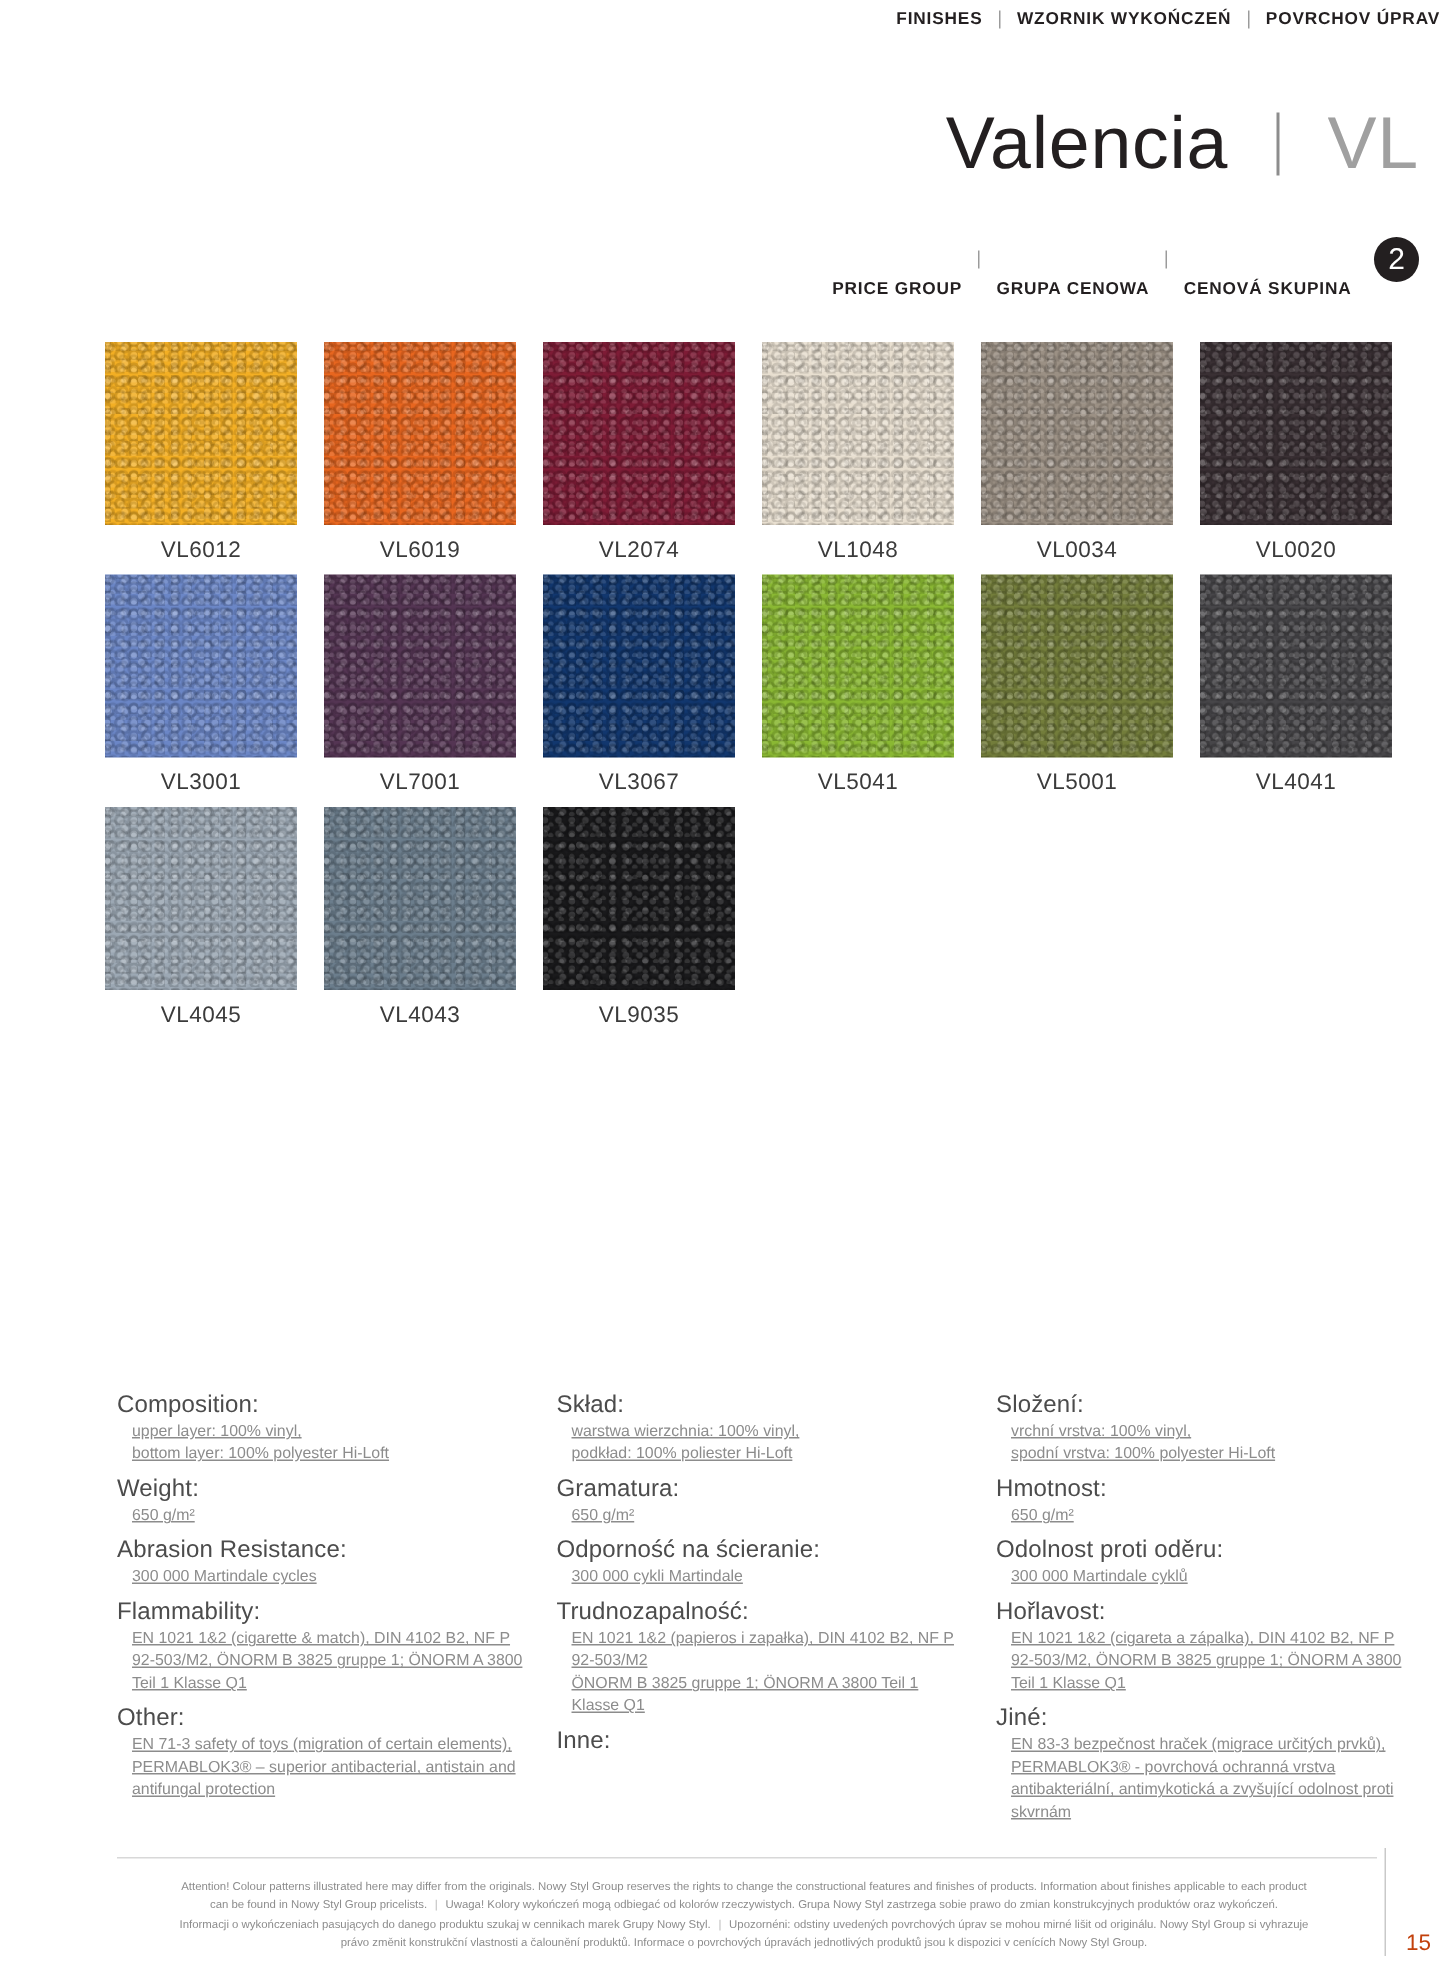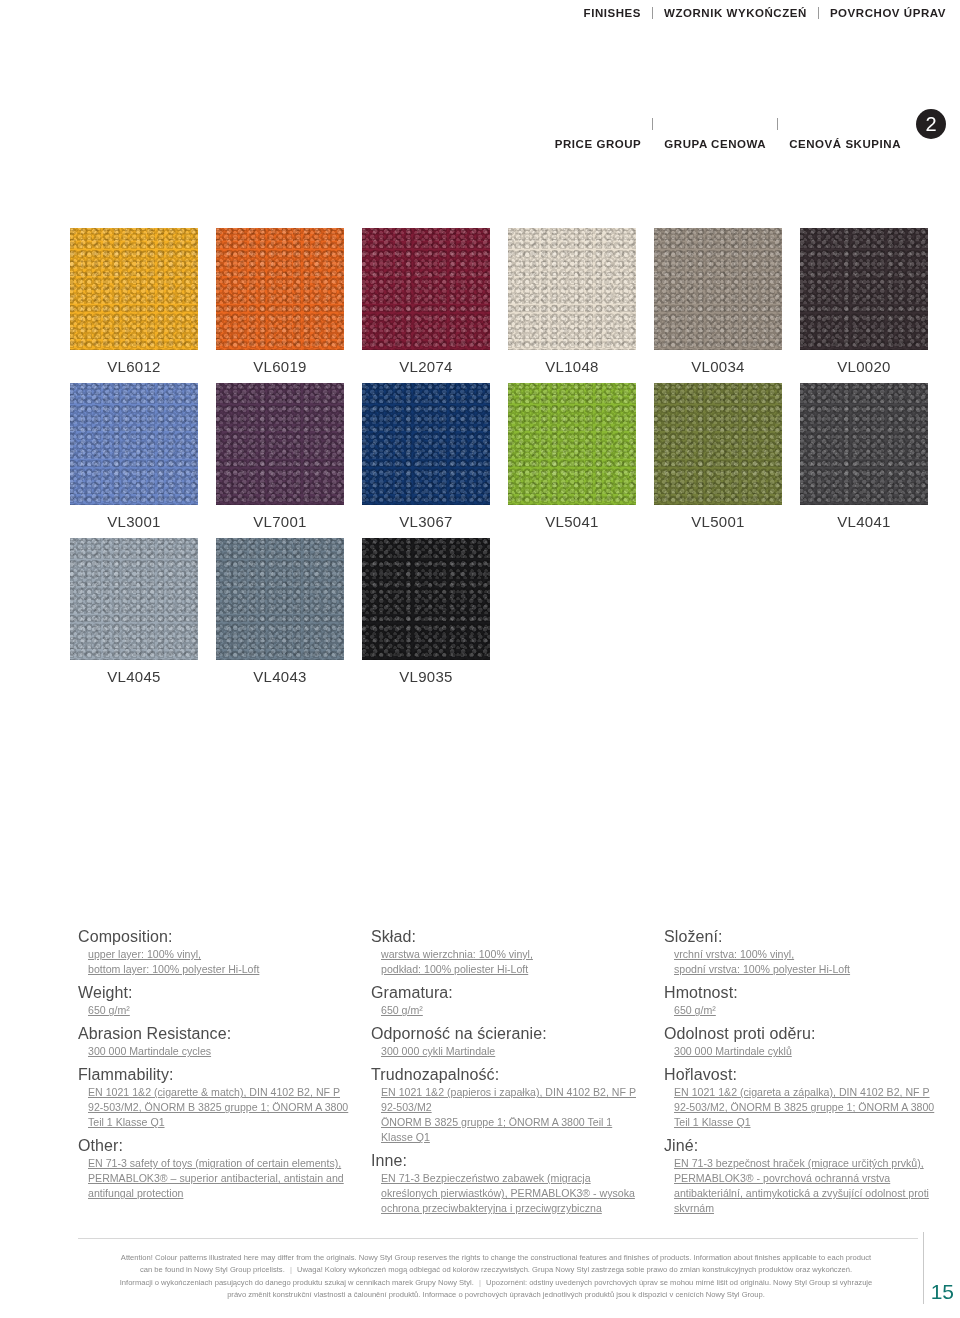--- a/index.html
+++ b/index.html
@@ -8,21 +8,21 @@
     background:#ffffff;
     font-family:"Liberation Sans", sans-serif;
     color:#231f20;
     overflow:hidden;
     position:relative;
   }
   
   .topbar{
     position:absolute;left:0;top:0;width:960px;height:26px;
     display:flex;align-items:center;justify-content:flex-end;
-    padding-right:14px;box-sizing:border-box;
+    box-sizing:border-box;
   }
   .topbar .seg{
     font-size:11.5px;font-weight:bold;letter-spacing:.55px;
     color:#231f20;white-space:nowrap;
   }
   .vsep{
     display:inline-block;width:1px;height:12px;background:#9b9b9b;
     margin:0 11px;vertical-align:-2px;
   }
   .titleblock{
@@ -92,35 +92,40 @@
     position:absolute;left:78px;top:1252px;width:836px;
     font-size:7.6px;color:#8c8c8c;line-height:1.62;text-align:center;
   }
   .footer .sep{color:#b9b9b9;padding:0 3px;}
   .pageline{
     position:absolute;right:36px;bottom:14px;width:1px;height:72px;
     background:#c9c9c9;
   }
   .pagenum{
     position:absolute;right:6px;bottom:14px;
-    font-size:21px;color:#0f766e;
+    font-size:15px;color:#c2410c;
   }
 </style>
 </head>
 <body>
 
 <div class="topbar">
   <span class="seg">FINISHES</span>
   <span class="vsep"></span>
   <span class="seg">WZORNIK WYKOŃCZEŃ</span>
   <span class="vsep"></span>
   <span class="seg">POVRCHOV ÚPRAV</span>
 </div>
 
 <div class="titleblock">
+  <div class="title">
+    <span>Valencia</span>
+    <span class="bar"></span>
+    <span class="code">VL</span>
+  </div>
   <div class="pricerow">
     <span class="seg">PRICE GROUP</span>
     <span class="vsep"></span>
     <span class="seg">GRUPA CENOWA</span>
     <span class="vsep"></span>
     <span class="seg">CENOVÁ SKUPINA</span>
     <span class="badge">2</span>
   </div>
 </div>
 
@@ -242,34 +247,33 @@
       <div class="sv" style="white-space: pre-line;">warstwa wierzchnia: 100% vinyl,
 podkład: 100% poliester Hi-Loft</div>
       <div class="sh">Gramatura:</div>
       <div class="sv" style="white-space: pre-line;">650 g/m²</div>
       <div class="sh">Odporność na ścieranie:</div>
       <div class="sv" style="white-space: pre-line;">300 000 cykli Martindale</div>
       <div class="sh">Trudnozapalność:</div>
       <div class="sv" style="white-space: pre-line;">EN 1021 1&amp;2 (papieros i zapałka), DIN 4102 B2, NF P 92-503/M2
 ÖNORM B 3825 gruppe 1; ÖNORM A 3800 Teil 1 Klasse Q1</div>
       <div class="sh">Inne:</div>
-      <div class="sv" style="white-space: pre-line;">EN 71-3 Bezpieczeństwo zabawek (migracja określonych pierwiastków), PERMABLOK3® - wysoka ochrona przeciwbakteryjna i przeciwgrzybiczna</div>
     </div>
     <div class="col">
       <div class="sh">Složení:</div>
       <div class="sv" style="white-space: pre-line;">vrchní vrstva: 100% vinyl,
 spodní vrstva: 100% polyester Hi-Loft</div>
       <div class="sh">Hmotnost:</div>
       <div class="sv" style="white-space: pre-line;">650 g/m²</div>
       <div class="sh">Odolnost proti oděru:</div>
       <div class="sv" style="white-space: pre-line;">300 000 Martindale cyklů</div>
       <div class="sh">Hořlavost:</div>
       <div class="sv" style="white-space: pre-line;">EN 1021 1&amp;2 (cigareta a zápalka), DIN 4102 B2, NF P 92-503/M2, ÖNORM B 3825 gruppe 1; ÖNORM A 3800 Teil 1 Klasse Q1</div>
       <div class="sh">Jiné:</div>
-      <div class="sv" style="white-space: pre-line;">EN 71-3 bezpečnost hraček (migrace určitých prvků), PERMABLOK3® - povrchová ochranná vrstva antibakteriální, antimykotická a zvyšující odolnost proti skvrnám</div>
+      <div class="sv" style="white-space: pre-line;">EN 83-3 bezpečnost hraček (migrace určitých prvků), PERMABLOK3® - povrchová ochranná vrstva antibakteriální, antimykotická a zvyšující odolnost proti skvrnám</div>
     </div>
   </div>
 
 <div class="footrule"></div>
 <div class="footer">
   <div>Attention! Colour patterns illustrated here may differ from the originals. Nowy Styl Group reserves the rights to change the constructional features and finishes of products. Information about finishes applicable to each product</div>
   <div>
     <span>can be found in  Nowy Styl Group pricelists.</span>
     <span class="sep">|</span>
     <span>Uwaga! Kolory wykończeń mogą odbiegać od kolorów rzeczywistych. Grupa Nowy Styl zastrzega sobie prawo do zmian konstrukcyjnych produktów oraz wykończeń.</span>

